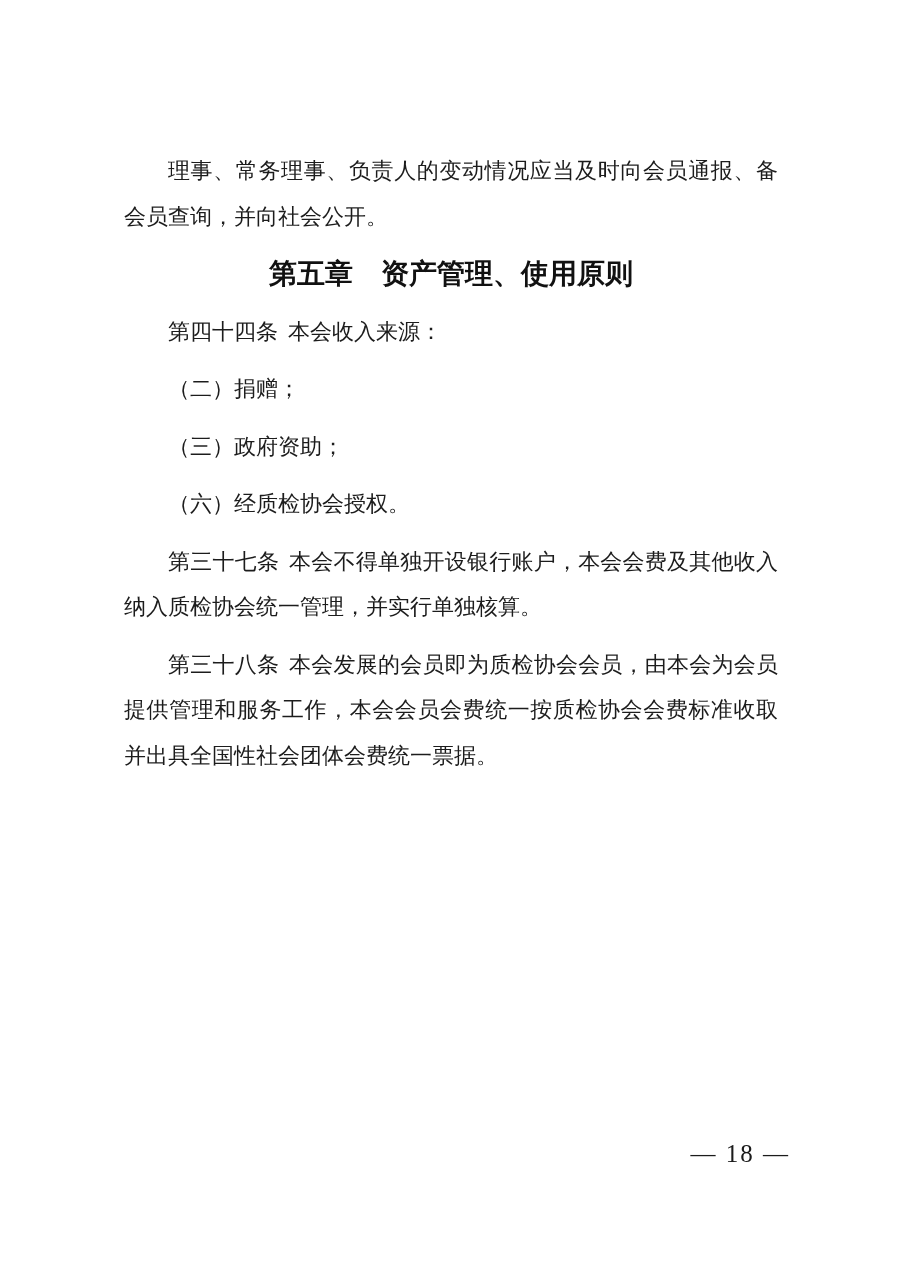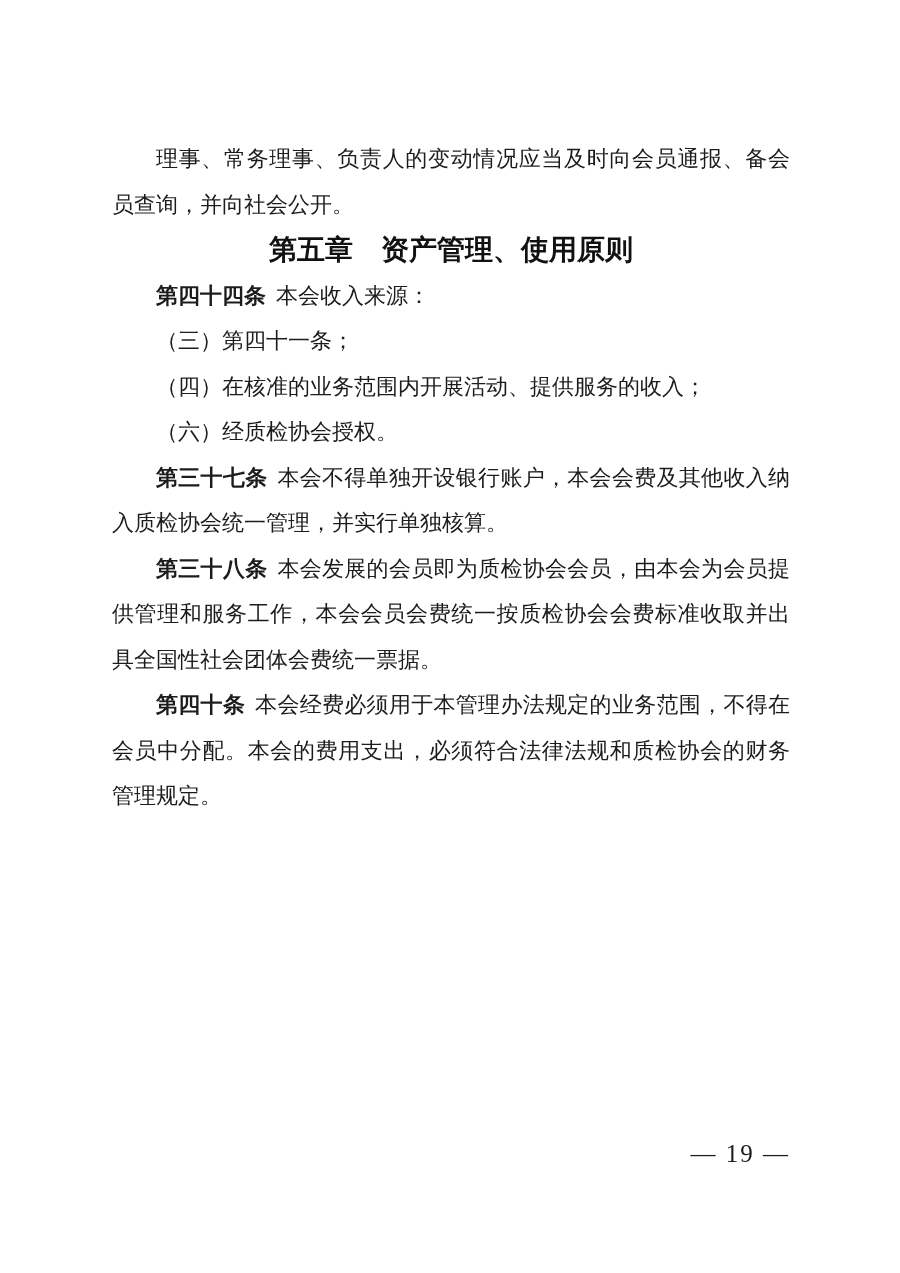--- a/index.html
+++ b/index.html
@@ -17,30 +17,30 @@
     background: #ffffff;
     color: #1c1c1c;
   }
   .content {
     position: absolute;
     left: 112px;
     top: 136px;
     width: 678px;
   }
   .para {
-    margin: 0;
+    margin: 12px;
     font-family: "Liberation Serif", "DejaVu Serif", serif;
     font-size: 22px;
     line-height: 45.5px;
     text-align: justify;
     text-indent: 2em;
     color: #1c1c1c;
   }
   .para .lead {
-    font-weight: bold;
+    font-weight: normal;
     margin-right: 0.45em;
   }
   .heading {
     margin: 0;
     font-family: Liberation Sans, sans-serif;
     font-size: 28px;
     font-weight: bold;
     line-height: 45.5px;
     text-align: center;
     text-indent: 0;
@@ -57,23 +57,22 @@
   }
 </style>
 </head>
 <body>
 
 <div class="page">
   <div class="content">
       <p class="para"><span>理事、常务理事、负责人的变动情况应当及时向会员通报、备会员查询，并向社会公开。</span></p>
       <p class="heading"><span>第五章　资产管理、使用原则</span></p>
       <p class="para"><span class="lead">第四十四条</span><span>本会收入来源：</span></p>
-      <p class="para"><span>（三）第四十一条；</span></p>
-      <p class="para"><span>（四）在核准的业务范围内开展活动、提供服务的收入；</span></p>
+      <p class="para"><span>（二）捐赠；</span></p>
+      <p class="para"><span>（三）政府资助；</span></p>
       <p class="para"><span>（六）经质检协会授权。</span></p>
       <p class="para"><span class="lead">第三十七条</span><span>本会不得单独开设银行账户，本会会费及其他收入纳入质检协会统一管理，并实行单独核算。</span></p>
       <p class="para"><span class="lead">第三十八条</span><span>本会发展的会员即为质检协会会员，由本会为会员提供管理和服务工作，本会会员会费统一按质检协会会费标准收取并出具全国性社会团体会费统一票据。</span></p>
-      <p class="para"><span class="lead">第四十条</span><span>本会经费必须用于本管理办法规定的业务范围，不得在会员中分配。本会的费用支出，必须符合法律法规和质检协会的财务管理规定。</span></p>
     </div>
   <div class="footer">
-    <span>— 19 —</span>
+    <span>— 18 —</span>
   </div>
 </div>
 
 </body></html>

